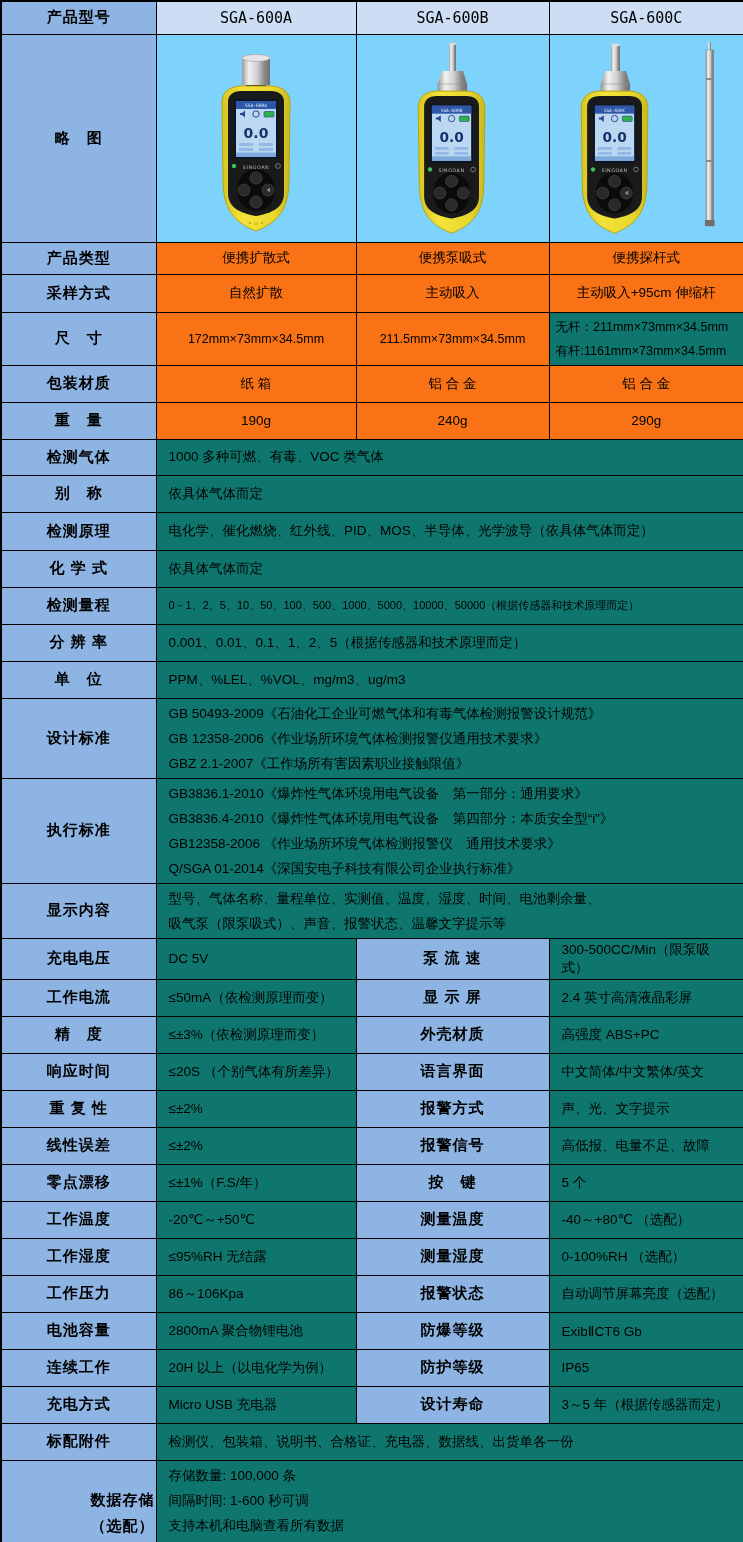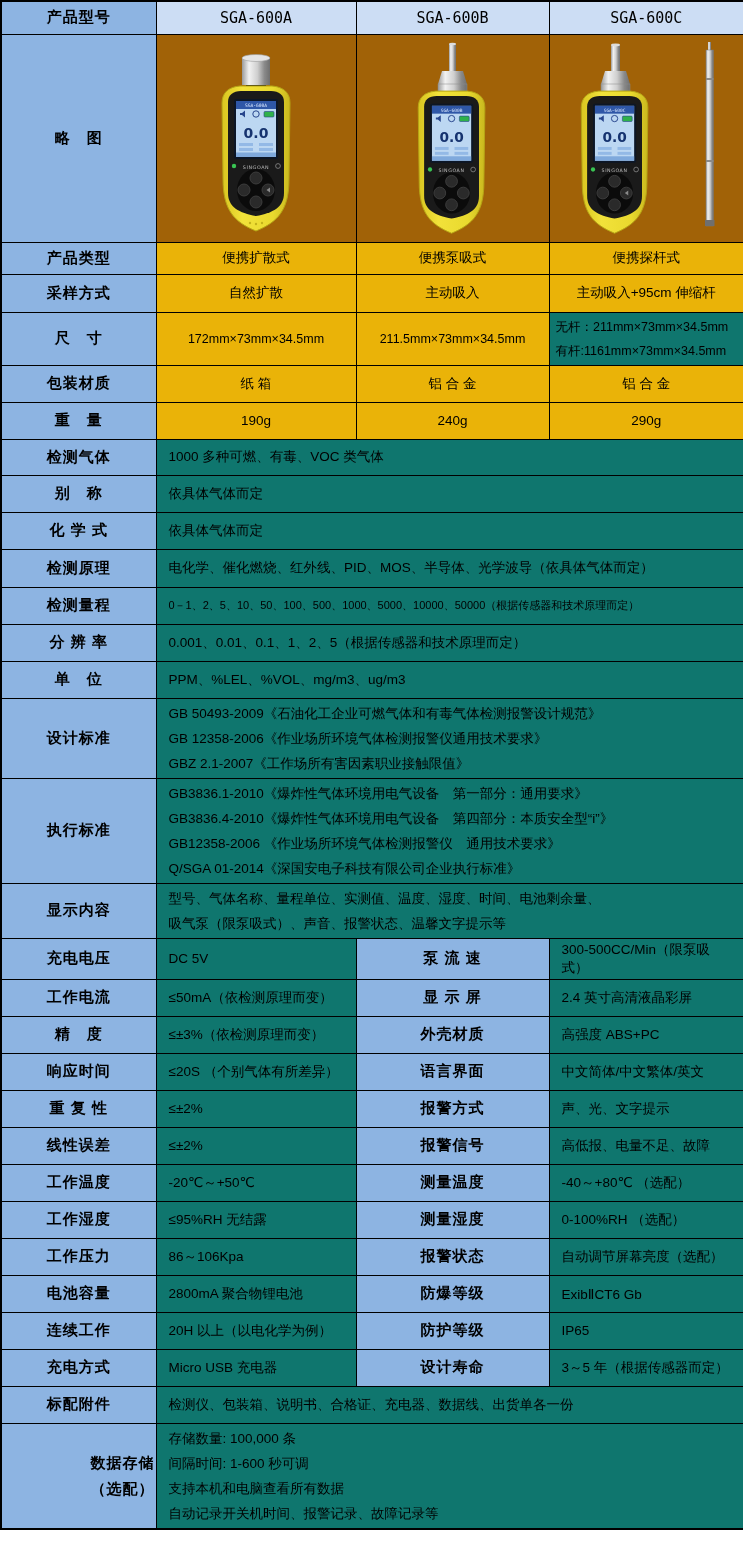--- a/index.html
+++ b/index.html
@@ -1,23 +1,23 @@
 <!DOCTYPE html>
 <html><head>
 <meta charset="utf-8">
 <style>
   html,body{margin:0;padding:0;background:#fff;}
   body{width:743px;font-family:"Liberation Sans","DejaVu Sans",sans-serif;-webkit-font-smoothing:antialiased;}
   table.spec{border-collapse:collapse;width:743px;table-layout:fixed;border:2px solid #000;}
   td{border:1.5px solid #000;vertical-align:middle;overflow:hidden;color:#000;}
   td.lbl{background:#8DB4E2;text-align:center;font-weight:bold;font-size:15px;letter-spacing:1px;}
   td.val{background:#0f766e;text-align:left;padding:2px 8px 2px 12px;font-size:13.5px;}
-  td.valc{background:#eab308;text-align:center;padding:2px 4px;font-size:13.5px;}
+  td.valc{background:#f97316;text-align:center;padding:2px 4px;font-size:13.5px;}
   td.model{background:#CCDDF4;text-align:center;font-size:15px;font-family:"DejaVu Sans Mono","Liberation Mono",monospace;}
-  td.photo{background:#a16207;text-align:right;vertical-align:middle;padding:0;}
+  td.photo{background:#7dd3fc;text-align:right;vertical-align:middle;padding:0;}
   .line{line-height:25px;white-space:nowrap;}
   .line2{line-height:24px;white-space:nowrap;}
   .dimlines{padding-left:2px;}
   .lbl .sub{display:block;line-height:26px;text-align:right;}
   svg{display:block;margin:0 auto;}
 </style>
 </head>
 <body>
 
 <table class="spec">
@@ -250,27 +250,27 @@
 </tr>
 
 <tr style="height:36px">
   <td class="lbl">检测气体</td>
   <td class="val" colspan="3">1000 多种可燃、有毒、VOC 类气体</td>
 </tr>
 <tr style="height:37px">
   <td class="lbl">别　称</td>
   <td class="val" colspan="3">依具体气体而定</td>
 </tr>
-<tr style="height:37px">
-  <td class="lbl">化 学 式</td>
-  <td class="val" colspan="3">依具体气体而定</td>
-</tr>
 <tr style="height:38px">
   <td class="lbl">检测原理</td>
   <td class="val" colspan="3">电化学、催化燃烧、红外线、PID、MOS、半导体、光学波导（依具体气体而定）</td>
+</tr>
+<tr style="height:37px">
+  <td class="lbl">化 学 式</td>
+  <td class="val" colspan="3">依具体气体而定</td>
 </tr>
 <tr style="height:37px">
   <td class="lbl">检测量程</td>
   <td class="val" colspan="3" style="font-size:11px">0－1、2、5、10、50、100、500、1000、5000、10000、50000（根据传感器和技术原理而定）</td>
 </tr>
 <tr style="height:37px">
   <td class="lbl">分 辨 率</td>
   <td class="val" colspan="3">0.001、0.01、0.1、1、2、5（根据传感器和技术原理而定）</td>
 </tr>
 <tr style="height:37px">
@@ -335,20 +335,26 @@
   <td class="lbl">报警方式</td>
   <td class="val">声、光、文字提示</td>
 </tr>
 <tr style="height:37px">
   <td class="lbl">线性误差</td>
   <td class="val">≤±2%</td>
   <td class="lbl">报警信号</td>
   <td class="val">高低报、电量不足、故障</td>
 </tr>
 <tr style="height:37px">
+  <td class="lbl">零点漂移</td>
+  <td class="val">≤±1%（F.S/年）</td>
+  <td class="lbl">按　键</td>
+  <td class="val">5 个</td>
+</tr>
+<tr style="height:37px">
   <td class="lbl">工作温度</td>
   <td class="val">-20℃～+50℃</td>
   <td class="lbl">测量温度</td>
   <td class="val">-40～+80℃ （选配）</td>
 </tr>
 <tr style="height:37px">
   <td class="lbl">工作湿度</td>
   <td class="val">≤95%RH 无结露</td>
   <td class="lbl">测量湿度</td>
   <td class="val">0-100%RH （选配）</td>

